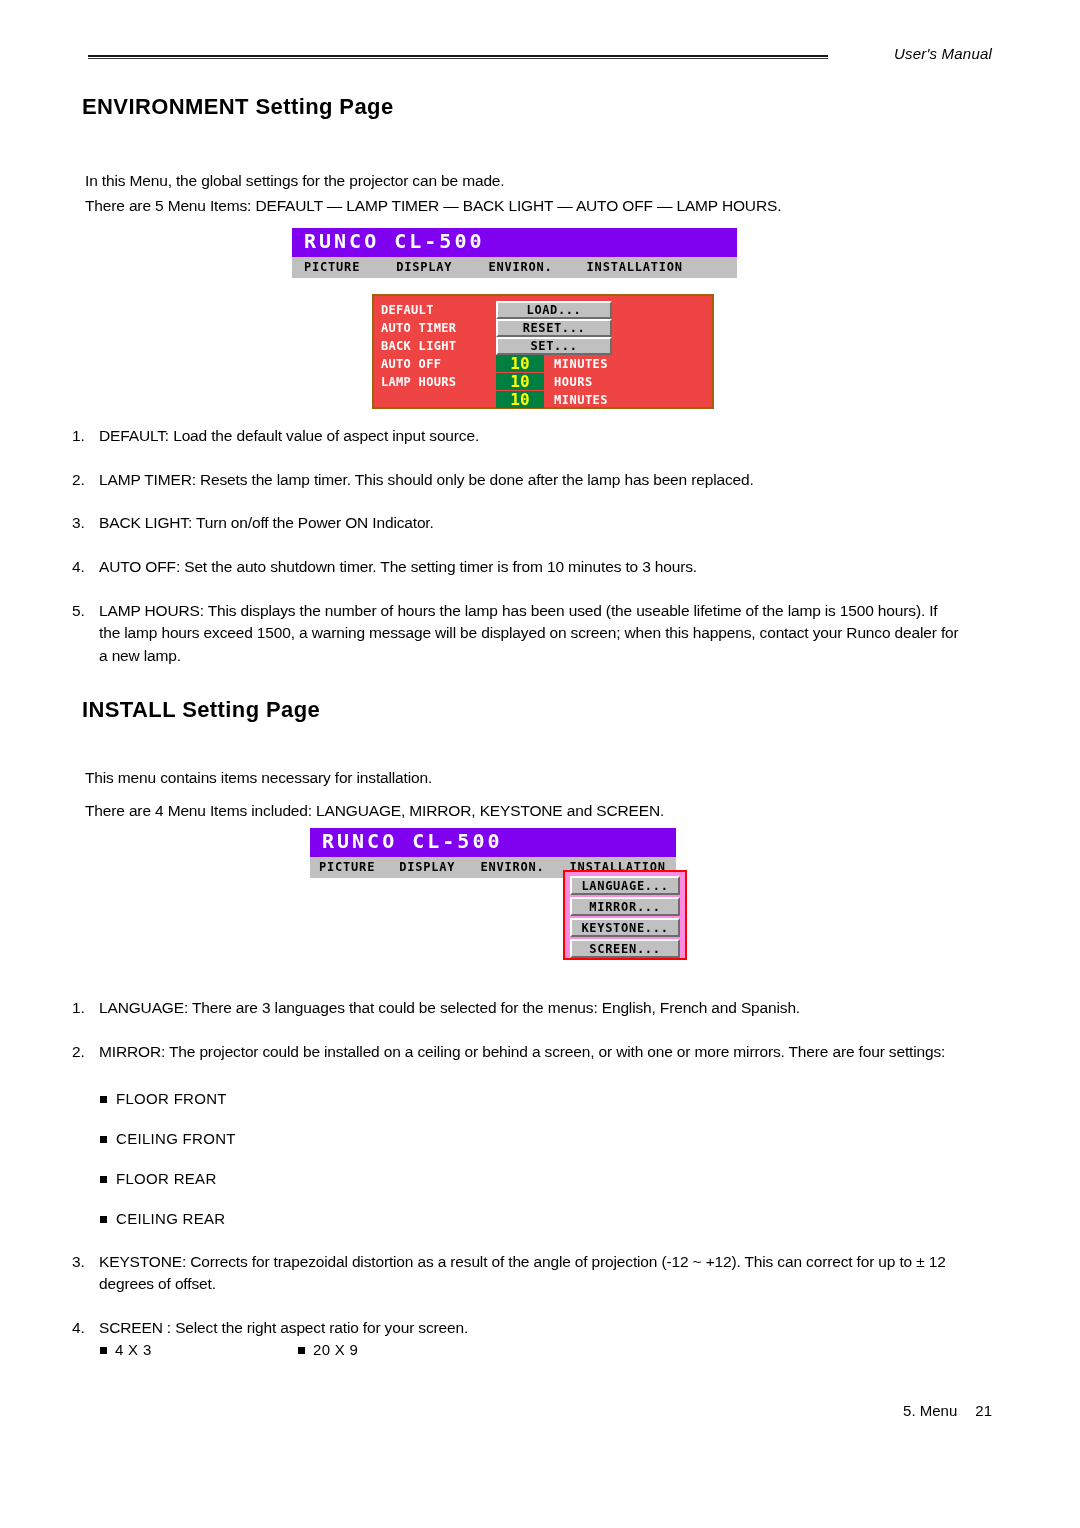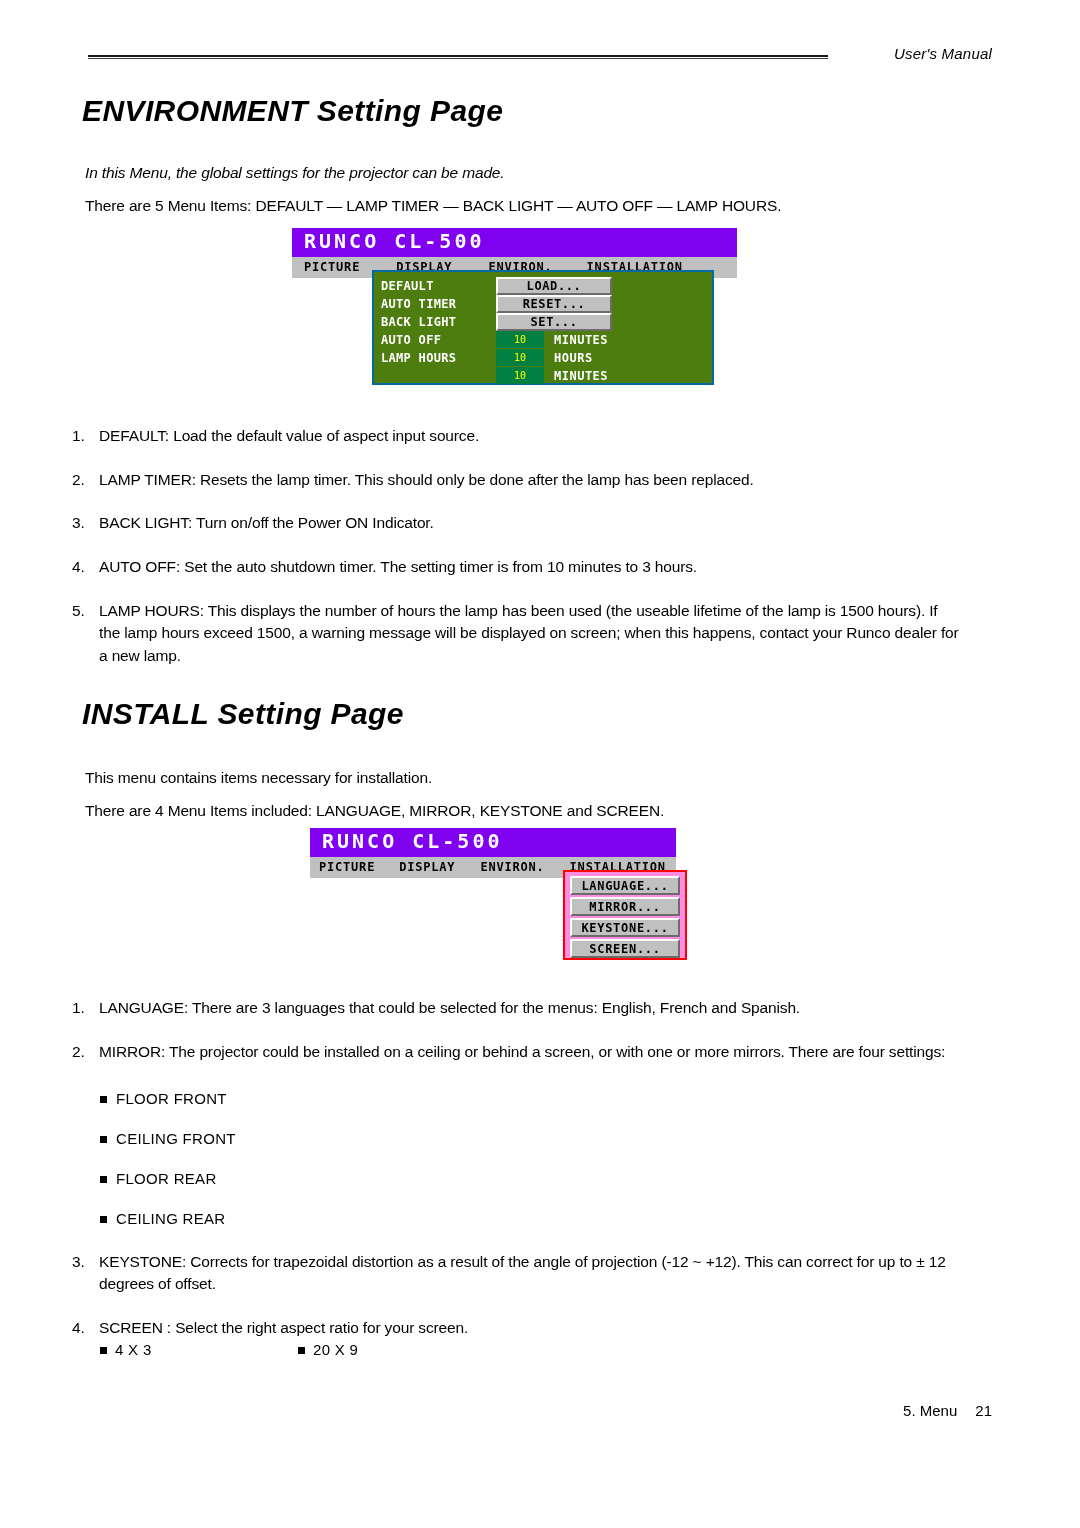--- a/index.html
+++ b/index.html
@@ -42,26 +42,25 @@
     letter-spacing: 0.2px;
     color: #000;
     white-space: nowrap;
   }
 
   
   h1.section-title {
     position: absolute;
     left: 82px;
     margin: 0;
-    font-size: 30px;
+    font-size: 22px;
     font-weight: bold;
     letter-spacing: 0.4px;
     font-family: "Liberation Sans", sans-serif;
     white-space: nowrap;
-    font-style: italic;
   }
   #env-title { top: 94px; }
   #install-title { top: 697px; }
 
   .para {
     position: absolute;
     left: 85px;
     font-size: 15.5px;
     line-height: 1.35;
     letter-spacing: -0.15px;
@@ -150,23 +149,24 @@
     display: flex;
     box-sizing: border-box;
     padding: 3px 0 4px 0;
     line-height: 1.2;
   }
   .osd-menubar .mi { white-space: nowrap; }
 
   
   .panel {
     position: absolute;
-    border: 2px solid #0369a1;
-    background: #4d7c0f;
-    box-sizing: border-box;
+    border: 2px solid #a16207;
+    background: #ef4444;
+    box-sizing: border-box;
+    margin-top: 24px;
   }
 
   .env-rows {
     padding: 5px 6px 6px 7px;
   }
   .env-row {
     display: flex;
     align-items: center;
     height: 17px;
     margin-bottom: 1px;
@@ -192,22 +192,22 @@
     border-bottom: 2px solid #6b6b6b;
     box-sizing: border-box;
     line-height: 13px;
     padding: 1px 0 0 0;
     height: 18px;
     width: 116px;
   }
   .val-box {
     background: #008040;
     color: #ffff00;
-    font-size: 10px;
-    font-weight: normal;
+    font-size: 16px;
+    font-weight: bold;
     text-align: center;
     width: 48px;
     height: 17px;
     line-height: 17px;
     box-sizing: border-box;
   }
   .val-unit {
     color: #ffffff;
     font-size: 12px;
     font-weight: bold;
@@ -248,21 +248,21 @@
 </head>
 <body>
 
 <div class="page">
 
   <div class="header-rule"></div>
   <div class="header-label">User's Manual</div>
 
   <h1 class="section-title" id="env-title">ENVIRONMENT Setting Page</h1>
 
-  <div class="para" style="top:163px;font-style:italic;">In this Menu, the global settings for the projector can be made.</div>
+  <div class="para" style="top:171px;">In this Menu, the global settings for the projector can be made.</div>
   <div class="para" style="top:196px;">There are 5 Menu Items: DEFAULT — LAMP TIMER — BACK LIGHT — AUTO OFF — LAMP HOURS.</div>
 
   <div class="osd" id="osd-env" style="left:292px; top:228px; width:445px;">
     <div class="osd-titlebar">RUNCO CL-500</div>
     <div class="osd-menubar">
       <span class="mi" style="margin-left:12px;">PICTURE</span>
       <span class="mi" style="margin-left:36px;">DISPLAY</span>
       <span class="mi" style="margin-left:36px;">ENVIRON.</span>
       <span class="mi" style="margin-left:34px;">INSTALLATION</span>
     </div>

